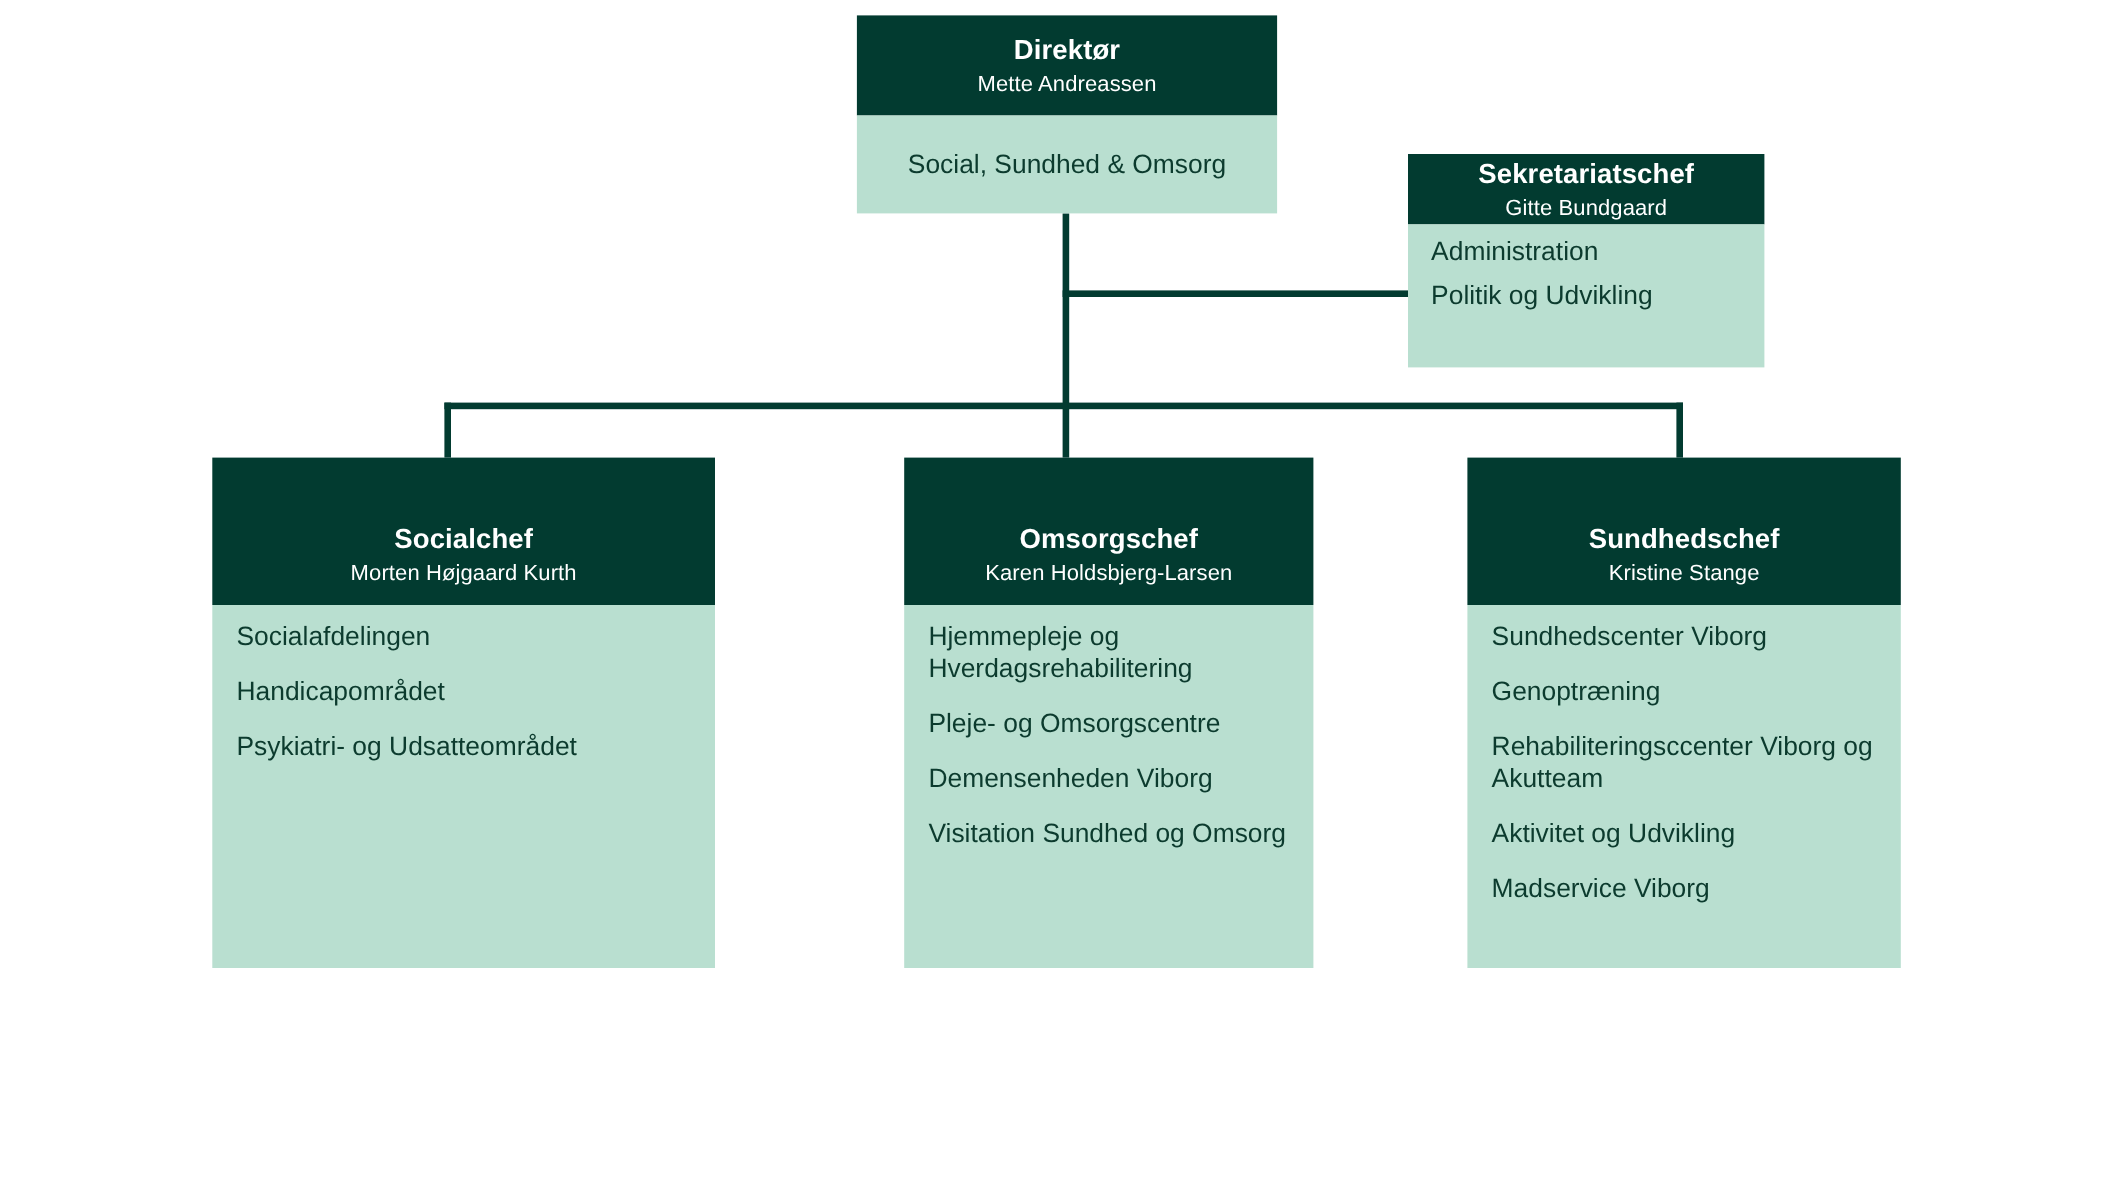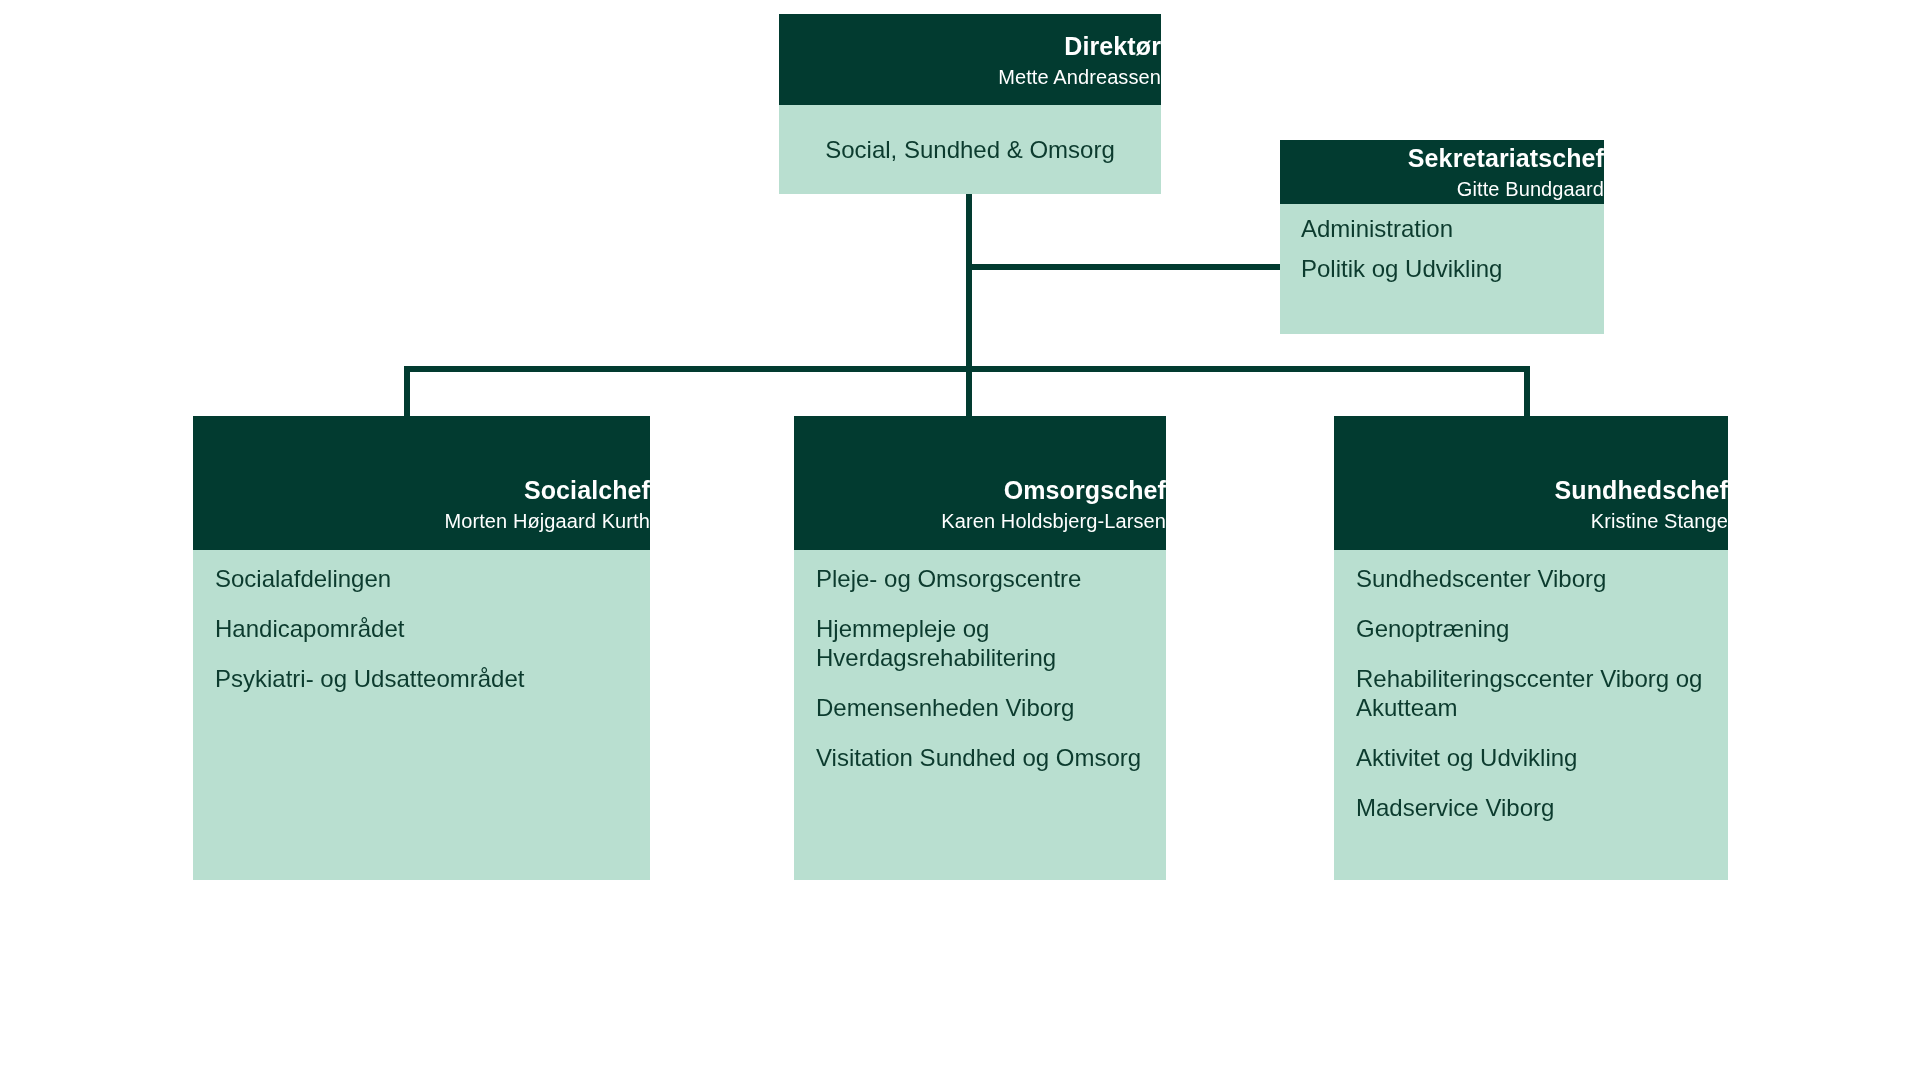--- a/index.html
+++ b/index.html
@@ -31,21 +31,21 @@
     position: absolute;
     box-sizing: border-box;
   }
   .node-header {
     background: #023b30;
     color: #ffffff;
     text-align: center;
     box-sizing: border-box;
     display: flex;
     flex-direction: column;
-    align-items: flex-end;
+    align-items: center;
     justify-content: center;
   }
   .node-title {
     font-weight: bold;
     font-size: 25px;
     line-height: 31px;
     letter-spacing: 0.1px;
   }
   .node-person {
     font-weight: normal;
@@ -91,21 +91,21 @@
     padding: 10px 21px 0 21px;
   }
   #node-sekretariat .node-body-item { margin-bottom: 11px; }
 
   #node-social {
     left: 193px;
     top: 416px;
     width: 457px;
   }
   #node-omsorg {
-    left: 746px;
+    left: 774px;
     top: 416px;
     width: 420px;
     padding-left: 48px;
   }
   #node-sundhed {
     left: 1334px;
     top: 416px;
     width: 394px;
     border-radius: 32px;
   }
@@ -163,22 +163,22 @@
       <div class="node-body-item">Psykiatri- og Udsatteområdet</div>
     </div>
   </div>
 
   <div class="node lvl3" id="node-omsorg">
     <div class="node-header">
       <div class="node-title">Omsorgschef</div>
       <div class="node-person">Karen Holdsbjerg-Larsen</div>
     </div>
     <div class="node-body">
+      <div class="node-body-item">Hjemmepleje og Hverdagsrehabilitering</div>
       <div class="node-body-item">Pleje- og Omsorgscentre</div>
-      <div class="node-body-item">Hjemmepleje og Hverdagsrehabilitering</div>
       <div class="node-body-item">Demensenheden Viborg</div>
       <div class="node-body-item">Visitation Sundhed og Omsorg</div>
     </div>
   </div>
 
   <div class="node lvl3" id="node-sundhed">
     <div class="node-header">
       <div class="node-title">Sundhedschef</div>
       <div class="node-person">Kristine Stange</div>
     </div>

